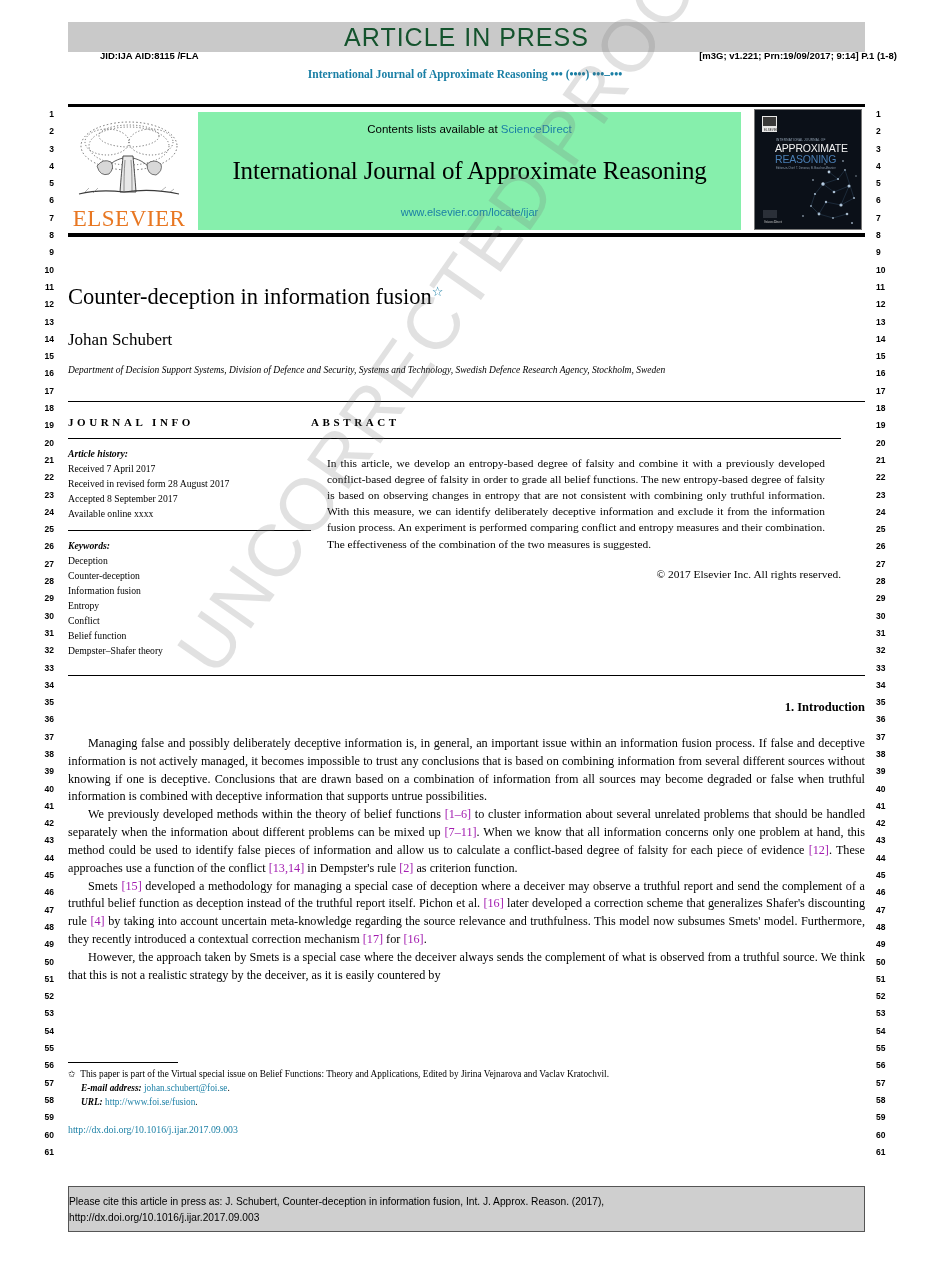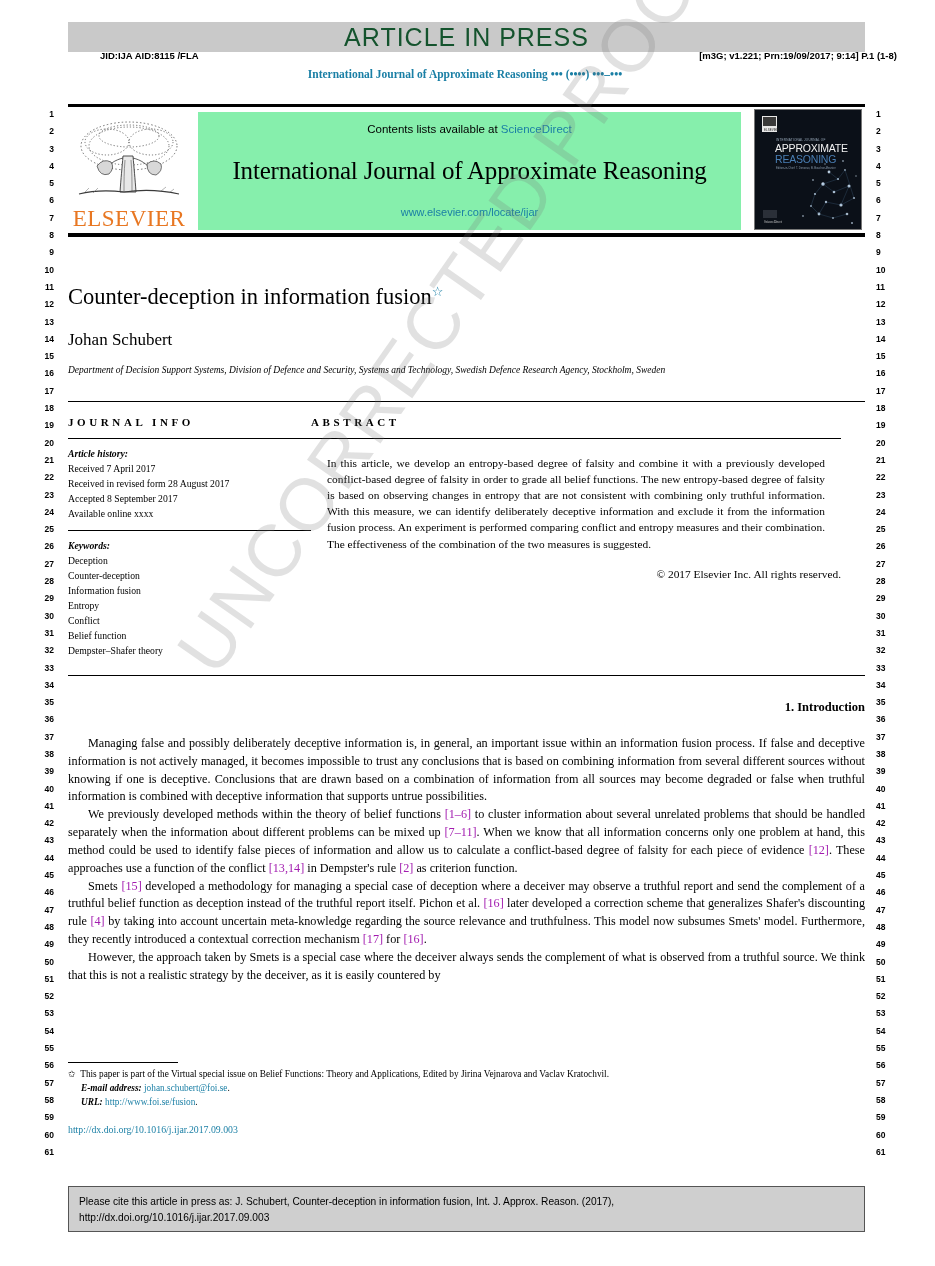--- a/index.html
+++ b/index.html
@@ -297,21 +297,21 @@
     line-height: 1.5;
   }
 
   
   #cite-box {
     position: absolute;
     left: 68px; top: 1186px;
     width: 797px; height: 46px;
     background: #cfcfcf;
     border: 1px solid #555;
-    padding: 7px 10px;
+    padding: 7px 0;
     font-family: "Liberation Sans", sans-serif;
     font-size: 10.2px;
     line-height: 1.6;
   }
 </style>
 </head>
 <body>
 
 <div id="aip-banner">
   <span>ARTICLE IN PRESS</span>

